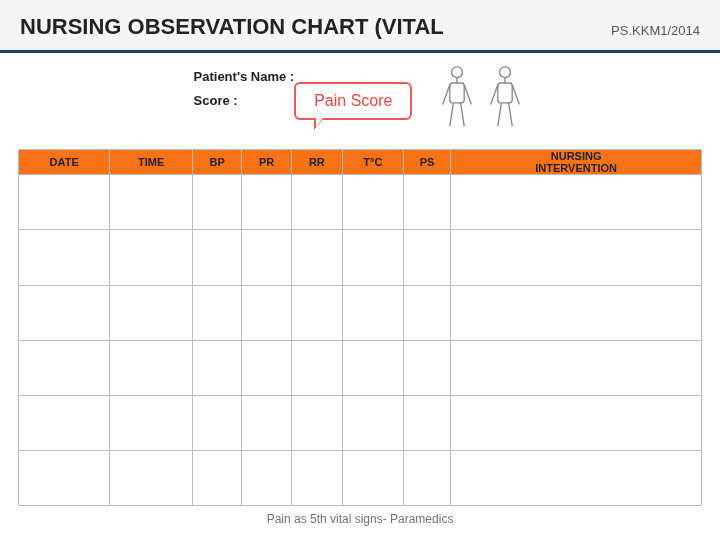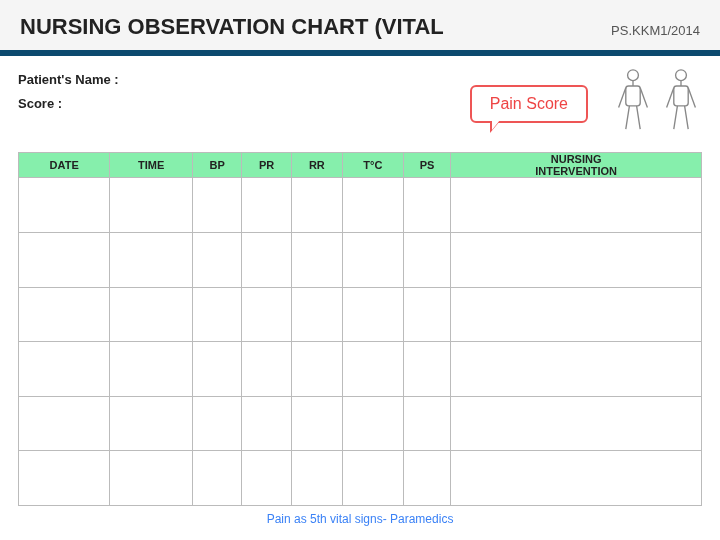--- a/index.html
+++ b/index.html
@@ -14,21 +14,21 @@
       width: 720px;
       height: 540px;
       background: #fff;
       padding: 0;
       display: flex;
       flex-direction: column;
     }
     .header {
       background: #f5f5f5;
       padding: 14px 20px 10px 20px;
-      border-bottom: 6px solid #0c4a6e;
+      border-bottom: 3px solid #0c4a6e;
       display: flex;
       align-items: flex-end;
       justify-content: space-between;
     }
     .header-title {
       font-size: 22px;
       font-weight: bold;
       color: #222;
       line-height: 1.2;
       text-transform: uppercase;
@@ -39,20 +39,21 @@
       font-weight: normal;
       white-space: nowrap;
       margin-left: 20px;
       padding-bottom: 2px;
     }
     .main {
       padding: 12px 18px 6px 18px;
       flex: 1;
       display: flex;
       flex-direction: column;
+      align-items: center;
     }
     .patient-info-row {
       display: flex;
       align-items: flex-start;
       justify-content: space-between;
       margin-bottom: 8px;
     }
     .patient-fields {
       font-size: 13px;
       color: #222;
@@ -114,40 +115,40 @@
     .chart-table th, .chart-table td {
       border: 1px solid #bbb;
       text-align: center;
       font-size: 12px;
       font-weight: bold;
       color: #222;
       padding: 0;
       height: 32px;
     }
     .chart-table thead th {
-      background: #86efac;
+      background: #f97316;
       font-size: 11px;
       text-transform: uppercase;
       height: 24px;
       vertical-align: middle;
     }
     .chart-table td {
       height: 30px;
       font-weight: normal;
     }
     .col-nursing {
       text-align: left;
       padding-left: 6px;
       font-weight: bold;
       font-size: 11px;
     }
     .footer {
       text-align: center;
       font-size: 12px;
-      color: #3b82f6;
+      color: #737373;
       padding: 6px 0 8px 0;
     }
     .data-rows td {
       height: 28px;
     }
   </style>
 </head>
 <body>
 
 <div class="page">

